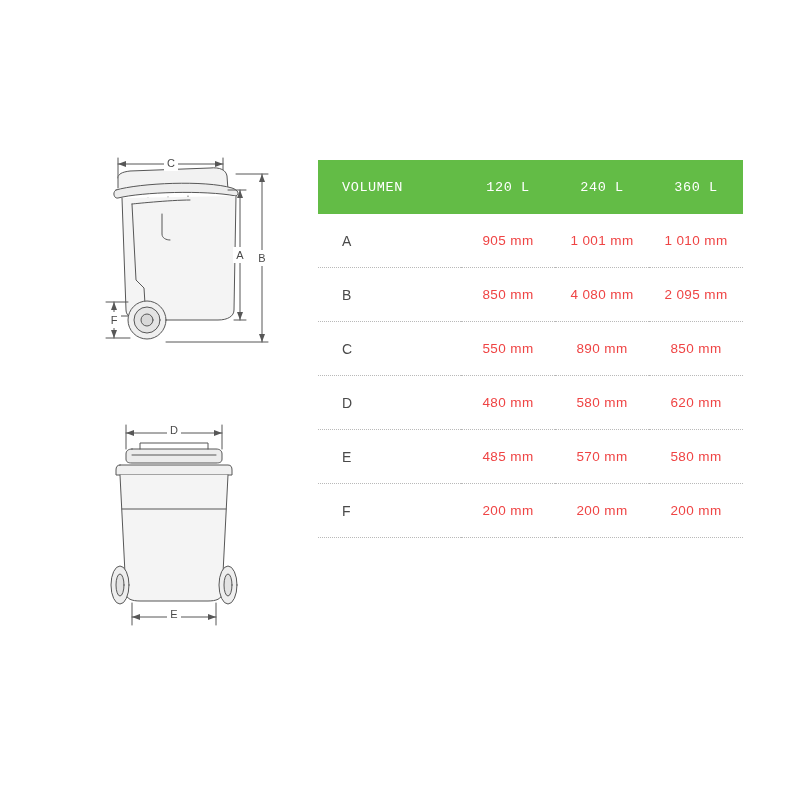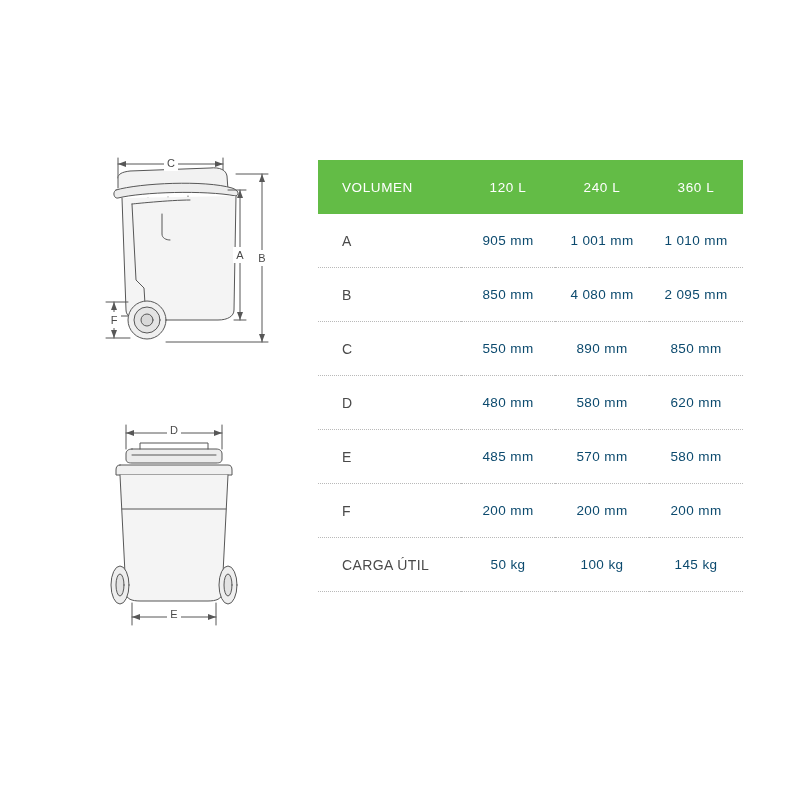--- a/index.html
+++ b/index.html
@@ -58,33 +58,34 @@
     table-layout: fixed;
   }
   table.spec thead th {
     background: #63bc46;
     color: #ffffff;
     font-weight: normal;
     font-size: 13.5px;
     letter-spacing: 0.6px;
     height: 52px;
     vertical-align: middle;
+    font-family: Liberation Mono, monospace;
   }
   table.spec thead th.head-label {
     text-align: left;
     padding-left: 24px;
     width: 118px;
   }
   table.spec thead th.head-col {
     width: 92px;
   }
   table.spec tbody td {
     height: 51px;
     font-size: 13.5px;
-    color: #0c4a6e;
+    color: #ef4444;
     border-bottom: 1px dotted #b9b9b9;
     vertical-align: middle;
     letter-spacing: 0.4px;
   }
   table.spec tbody tr:last-child td {
     border-bottom: 1px dotted #b9b9b9;
   }
   table.spec tbody td.row-label {
     text-align: left;
     padding-left: 24px;
@@ -242,23 +243,17 @@
           <td class="val">485 mm</td>
           <td class="val">570 mm</td>
           <td class="val">580 mm</td>
         </tr>
         <tr>
           <td class="row-label">F</td>
           <td class="val">200 mm</td>
           <td class="val">200 mm</td>
           <td class="val">200 mm</td>
         </tr>
-        <tr>
-          <td class="row-label">CARGA ÚTIL</td>
-          <td class="val">50 kg</td>
-          <td class="val">100 kg</td>
-          <td class="val">145 kg</td>
-        </tr>
       </tbody>
     </table>
   </div>
 
 </div>
 
 </body></html>

